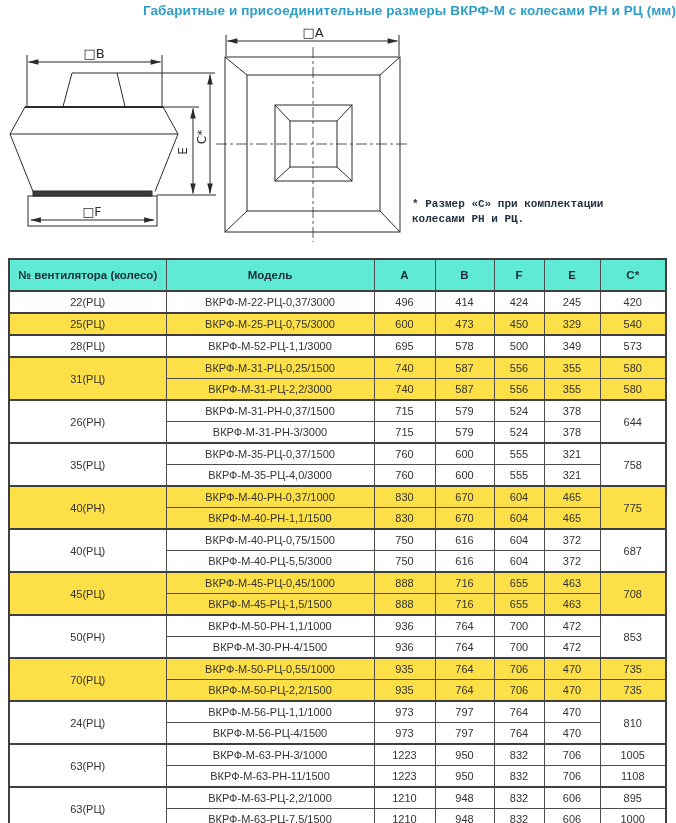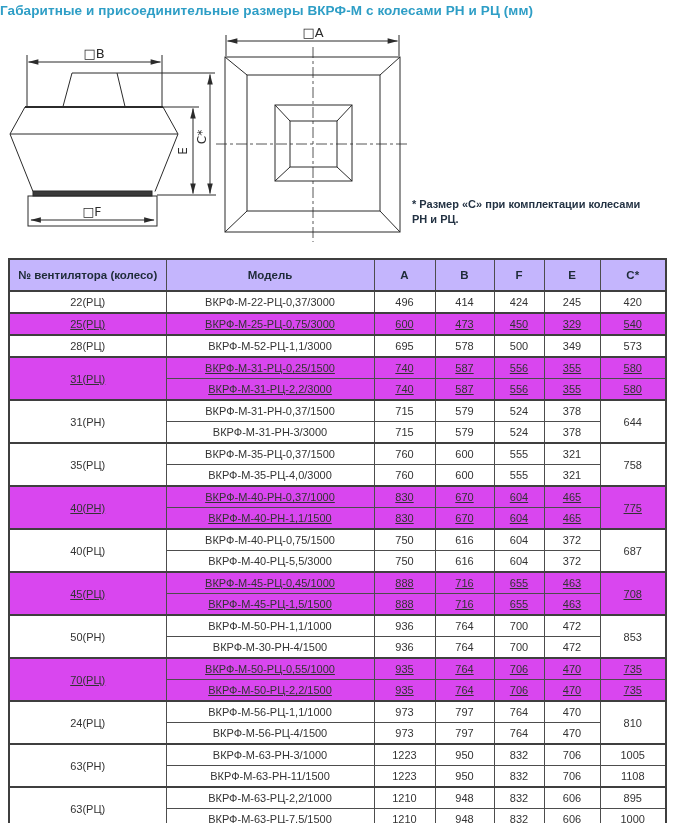--- a/index.html
+++ b/index.html
@@ -1,29 +1,29 @@
 <!DOCTYPE html>
 <html><head>
 <meta charset="utf-8">
 <style>
   html,body{margin:0;padding:0;}
   body{width:676px;height:823px;position:relative;background:#ffffff;
        font-family:"Liberation Sans","DejaVu Sans",sans-serif;overflow:hidden;}
-  .title{position:absolute;top:3px;left:0;width:676px;text-align:left;
+  .title{position:absolute;top:3px;left:0;width:676px;text-align:right;
          font-size:13.5px;font-weight:bold;color:#2e9ec6;letter-spacing:0.1px;}
   .drawing{position:absolute;top:0;left:0;}
   .note{position:absolute;left:412px;top:197px;width:240px;font-size:11px;
-        font-weight:bold;color:#233243;line-height:1.35;}
+        font-weight:bold;color:#233243;line-height:1.35;font-family:Liberation Mono, monospace;}
   table.dims{position:absolute;top:258px;left:8px;width:657px;border-collapse:collapse;
         table-layout:fixed;border:2px solid #3f3f3f;}
-  .dims th{height:30px;background:#c4b5fd;font-size:11.5px;font-weight:bold;color:#1e2b38;
+  .dims th{height:30px;background:#5eead4;font-size:11.5px;font-weight:bold;color:#1e2b38;
         border:1px solid #4d4d4d;border-bottom:2px solid #3f3f3f;padding:0;}
   .dims td{height:20px;font-size:11px;color:#333333;text-align:center;vertical-align:middle;
         border:1px solid #4d4d4d;padding:0;background:#ffffff;}
-  .dims tr.shade td{background:#d946ef;text-decoration:underline;}
+  .dims tr.shade td{background:#fde047;}
   .dims tr.gstart td{border-top:2px solid #3f3f3f;}
   svg text{font-family:"DejaVu Sans",sans-serif;fill:#2b2b2b;}
 </style>
 </head>
 <body>
 
 <div class="title">Габаритные и присоединительные размеры ВКРФ-М с колесами РН и РЦ (мм)</div>
 
 <svg class="drawing" width="676" height="256" viewBox="0 0 676 256">
   <defs>
@@ -142,21 +142,21 @@
       </tr>
       <tr class="shade">
         <td>ВКРФ-М-31-РЦ-2,2/3000</td>
         <td>740</td>
         <td>587</td>
         <td>556</td>
         <td>355</td>
         <td>580</td>
       </tr>
       <tr class="gstart">
-        <td rowspan="2">31(РН)</td>
+        <td rowspan="2">26(РН)</td>
         <td>ВКРФ-М-31-РН-0,37/1500</td>
         <td>715</td>
         <td>579</td>
         <td>524</td>
         <td>378</td>
         <td rowspan="2">644</td>
       </tr>
       <tr>
         <td>ВКРФ-М-31-РН-3/3000</td>
         <td>715</td>

